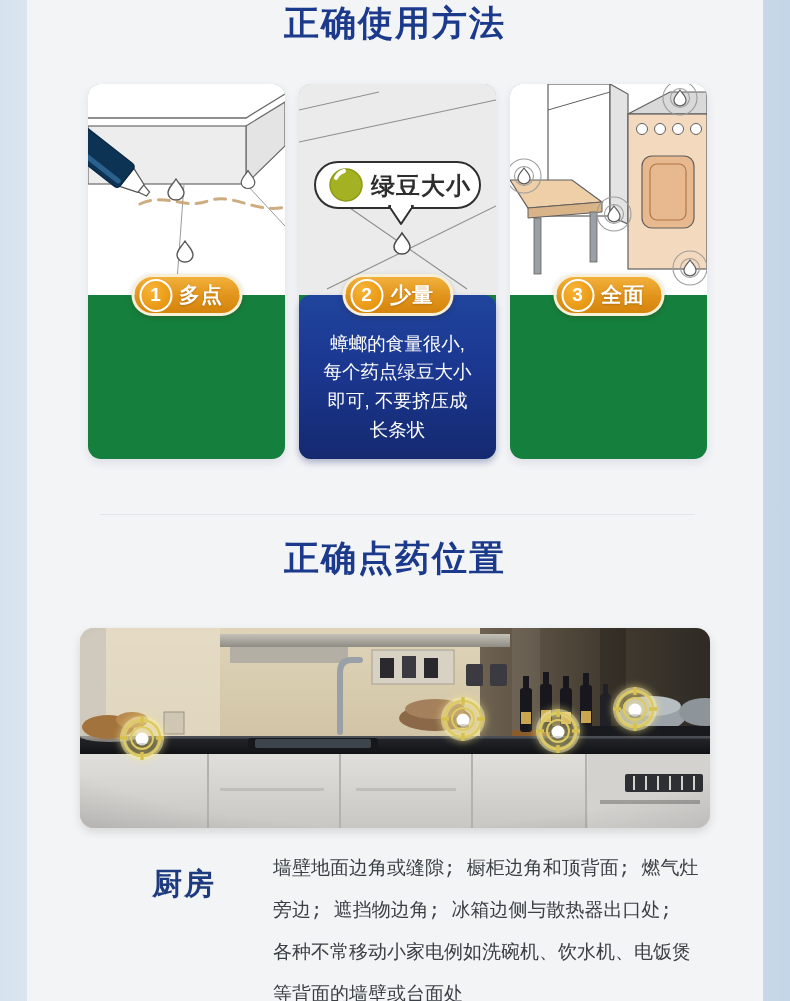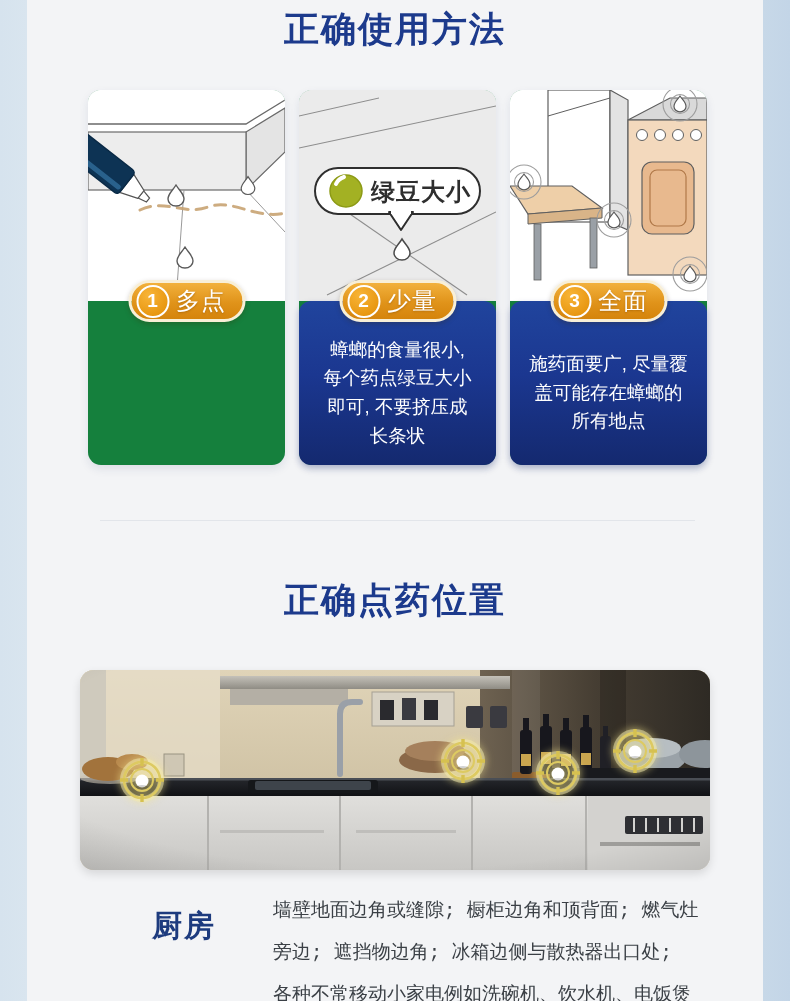--- a/index.html
+++ b/index.html
@@ -5,22 +5,22 @@
   html,body{margin:0;padding:0;}
   body{
     width:790px;height:1001px;overflow:hidden;position:relative;
     font-family:"Liberation Sans","DejaVu Sans",sans-serif;
     background:linear-gradient(90deg,#d6e3ee 0,#d9e5ef 27px,#f3f4f6 27px,#f3f4f6 763px,#c7d8e8 763px,#c3d5e7 790px);
   }
   .title{
     margin:0;text-align:center;font-size:35px;font-weight:700;
     color:#1c3a8c;letter-spacing:2px;
   }
-  .title-usage{padding-top:6px;}
-  .title-position{margin-top:56px;}
+  .title-usage{padding-top:0;}
+  .title-position{margin-top:20px;}
 
   
   .cards{display:flex;gap:14px;margin:37px 0 0 88px;width:620px;}
   .card{
     position:relative;width:197px;height:375px;border-radius:13px;
     background:#15803d;box-shadow:0 4px 10px rgba(30,50,100,.10);
   }
   .illus{height:211px;border-radius:13px 13px 0 0;overflow:hidden;background:#fff;}
   .illus svg{display:block;width:100%;height:100%;}
   .panel{
@@ -39,21 +39,21 @@
     padding:0 16px 0 5px;border-radius:22px;
     background:linear-gradient(180deg,#f2b13c 0%,#e0931a 55%,#d5840c 100%);
     border:3px solid #f8efd7;box-shadow:0 2px 5px rgba(60,40,0,.25);z-index:3;white-space:nowrap;
   }
   .badge-num{
     width:29px;height:29px;border-radius:50%;flex:0 0 auto;
     background:radial-gradient(circle at 35% 28%,#f8b437,#e28d04);
     border:2px solid #ffffff;color:#fff;font-weight:700;font-size:19px;
     display:flex;align-items:center;justify-content:center;
   }
-  .badge-label{color:#fff;font-size:24px;font-weight:400;letter-spacing:1px;text-shadow:0 1px 2px rgba(140,80,0,.5);}
+  .badge-label{color:#fff;font-size:21px;font-weight:700;letter-spacing:1px;text-shadow:0 1px 2px rgba(140,80,0,.5);}
 
   .divider{height:1px;background:#e2e5ea;margin:55px 95px 0 100px;}
 
   
   .photo{
     position:relative;margin:46px 0 0 80px;width:630px;height:200px;
     border-radius:14px;overflow:hidden;box-shadow:0 4px 10px rgba(0,0,0,.12);
     background:#cfc2a4;
   }
   .photo svg{display:block;width:100%;height:100%;}
@@ -184,25 +184,20 @@
             <use href="#gmark" x="170" y="14"></use>
           </g>
         <g>
             <use href="#gmark" x="180" y="184"></use>
           </g>
       </svg>
     </div>
     <div class="badge">
       <span class="badge-num">3</span>
       <span class="badge-label">全面</span>
-    </div>
-    <div class="panel">
-      <p>施药面要广, 尽量覆
-盖可能存在蟑螂的
-所有地点</p>
     </div>
   </div>
 </div>
 
 <div class="divider"></div>
 
 <h1 class="title title-position">正确点药位置</h1>
 
 <div class="photo">
   <svg viewBox="0 0 630 200" preserveAspectRatio="none">

